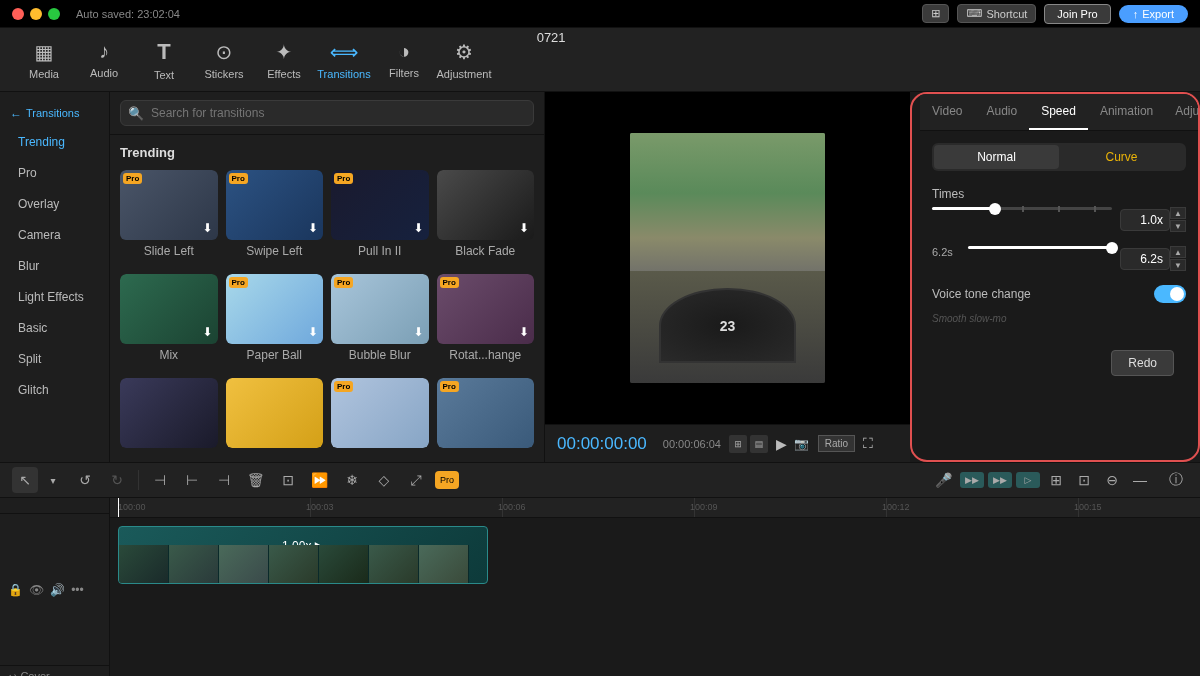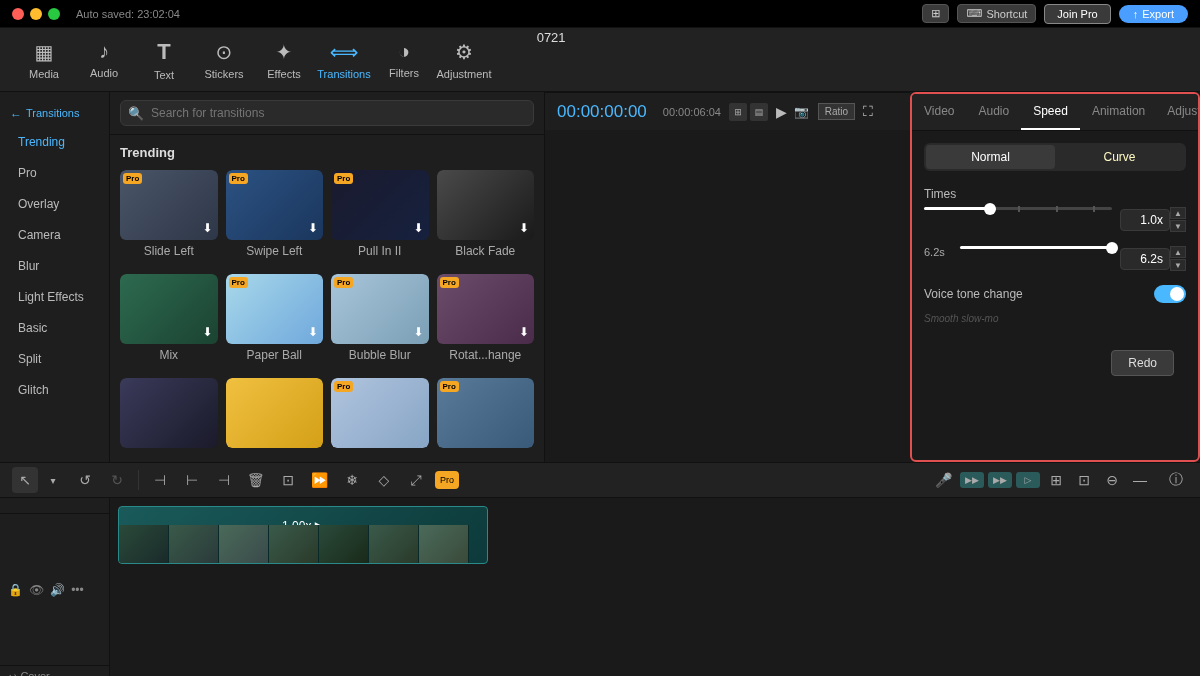--- a/index.html
+++ b/index.html
@@ -319,21 +319,21 @@
       padding: 2px;
       margin-bottom: 16px;
     }
     .speed-tab-btn {
       flex: 1;
       padding: 5px;
       text-align: center;
       border-radius: 4px;
       cursor: pointer;
       font-size: 12px;
-      color: #fef9c3;
+      color: #eab308;
     }
     .speed-tab-btn.active {
       background: #3a3a3a;
       color: #fff;
     }
     .param-row {
       margin-bottom: 14px;
     }
     .param-label {
       font-size: 12px;
@@ -576,23 +576,24 @@
       flex-shrink: 0;
       width: 50px;
       height: 38px;
       background: linear-gradient(135deg, #2a5a3a, #1a3a2a);
       border-right: 1px solid #0a2a2a;
     }
 
     
     .right-panel-outer {
       border: 2px solid #e05050;
-      border-radius: 6px;
+      border-radius: 17px;
       overflow: hidden;
       width: 290px;
+      padding-left: 8px;
     }
 
     .right-panel-tabs-container {
       display: flex;
       background: #222;
       border-bottom: 1px solid #111;
     }
     .rp-tab {
       padding: 10px 12px;
       font-size: 12px;
@@ -779,20 +780,30 @@
         <div class="thumb-item">
           <div class="thumb-img thumb-row3d">
             <span class="pro-badge">Pro</span>
           </div>
         </div>
       </div>
     </div>
   </div>
 
   <div class="player-area">
+    <div class="player-video">
+      <div class="video-frame">
+
+        <div style="position:absolute;top:0;left:0;right:0;height:60%;background:linear-gradient(180deg,#7a9a6a 0%,#5a8a5a 40%,#8a8a6a 70%,#6a6a6a 100%);"></div>
+        <div style="position:absolute;bottom:0;left:0;right:0;height:45%;background:linear-gradient(180deg,#5a5a4a,#3a3a3a);"></div>
+        <div style="position:absolute;bottom:8%;left:15%;right:15%;height:30%;background:radial-gradient(ellipse,#1a1a1a,#2a2a2a);border-radius:50% 50% 0 0;border:2px solid #333;">
+          <div style="position:absolute;top:50%;left:50%;transform:translate(-50%,-50%);color:#ddd;font-size:14px;font-weight:bold;">23</div>
+        </div>
+      </div>
+    </div>
     <div class="player-controls">
       <span class="time-current">00:00:00:00</span>
       <span style="color:#555;"> </span>
       <span class="time-total">00:00:06:04</span>
       <div class="frame-controls">
         <button class="frame-btn">⊞</button>
         <button class="frame-btn">▤</button>
       </div>
       <button class="control-btn">▶</button>
       <button class="control-btn" style="font-size:12px;">📷</button>
@@ -913,20 +924,34 @@
       <span class="track-icon">•••</span>
     </div>
     <div style="padding:4px 8px;display:flex;align-items:center;gap:4px;">
       <span style="color:#888;font-size:10px;">↩</span>
       <span style="color:#888;font-size:11px;">Cover</span>
     </div>
   </div>
 
   <div class="timeline-main">
 
+    <div class="timeline-ruler">
+      <div class="playhead" style="left:8px;"></div>
+      <span class="ruler-mark" style="left:8px;">100:00</span>
+      <div class="ruler-line" style="left:200px;"></div>
+      <span class="ruler-mark" style="left:196px;">100:03</span>
+      <div class="ruler-line" style="left:392px;"></div>
+      <span class="ruler-mark" style="left:388px;">100:06</span>
+      <div class="ruler-line" style="left:584px;"></div>
+      <span class="ruler-mark" style="left:580px;">100:09</span>
+      <div class="ruler-line" style="left:776px;"></div>
+      <span class="ruler-mark" style="left:772px;">100:12</span>
+      <div class="ruler-line" style="left:968px;"></div>
+      <span class="ruler-mark" style="left:964px;">100:15</span>
+    </div>
 
     <div class="timeline-tracks">
       <div class="video-track">
         <div class="video-clip">
           <span class="clip-label">1.00x ▶</span>
           <div class="clip-thumbnails">
             <div class="clip-thumb" style="background:linear-gradient(135deg,#2a4a3a,#1a2a2a);"></div>
             <div class="clip-thumb" style="background:linear-gradient(135deg,#3a5a4a,#2a3a3a);"></div>
             <div class="clip-thumb" style="background:linear-gradient(135deg,#4a6a5a,#3a4a4a);"></div>
             <div class="clip-thumb" style="background:linear-gradient(135deg,#3a5a4a,#2a3a2a);"></div>

